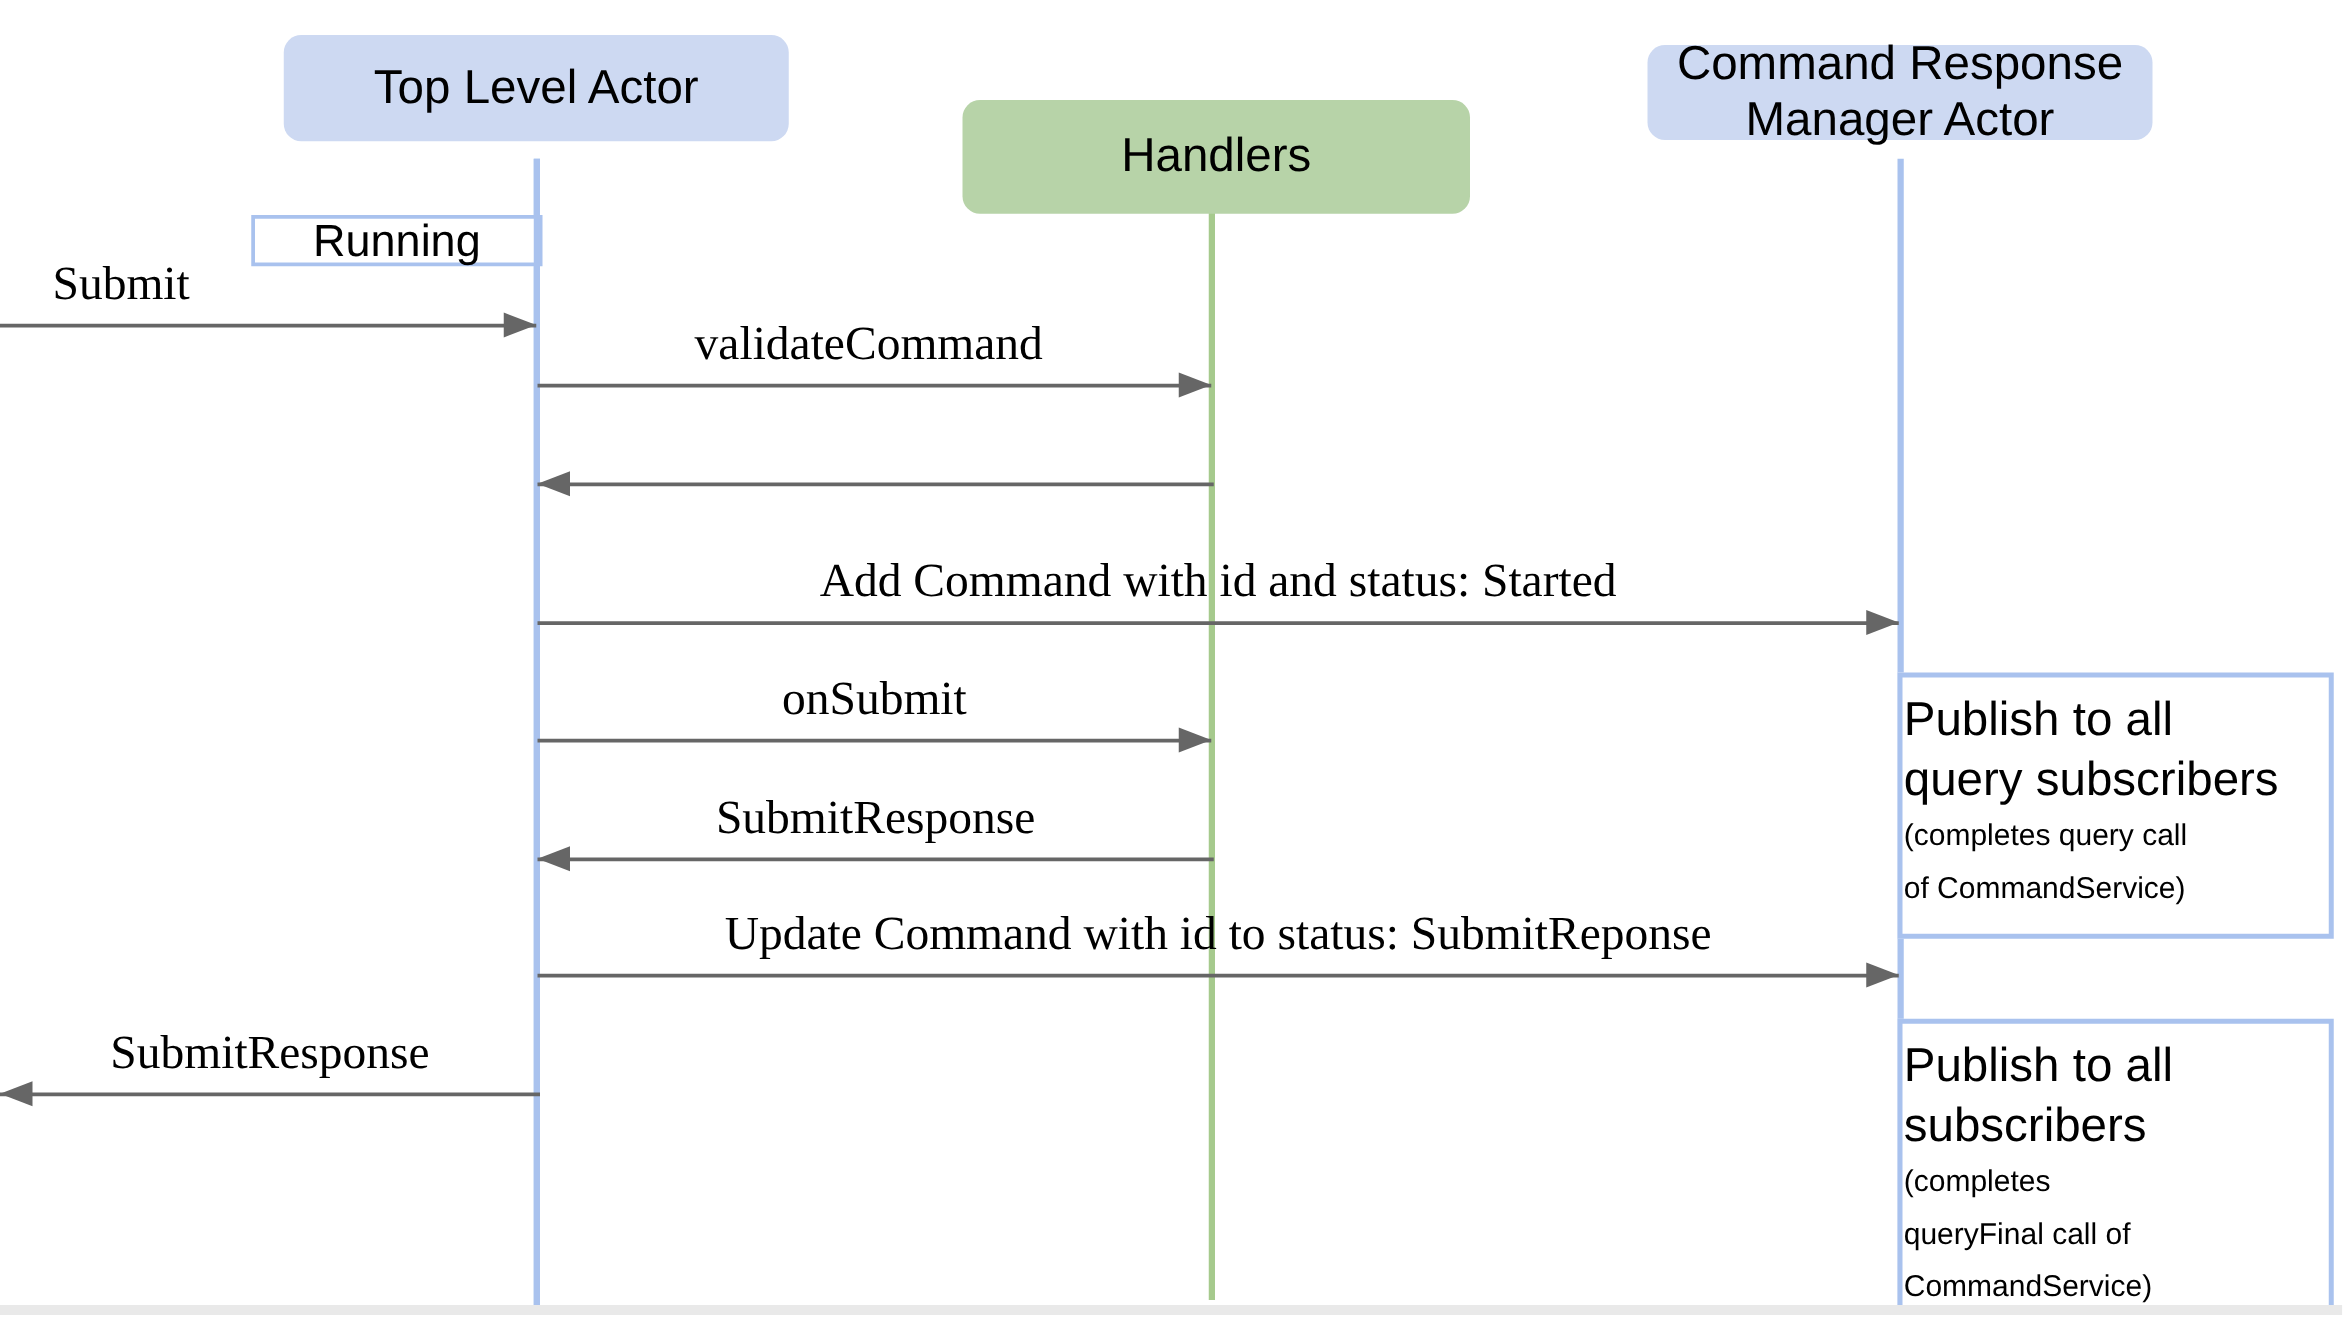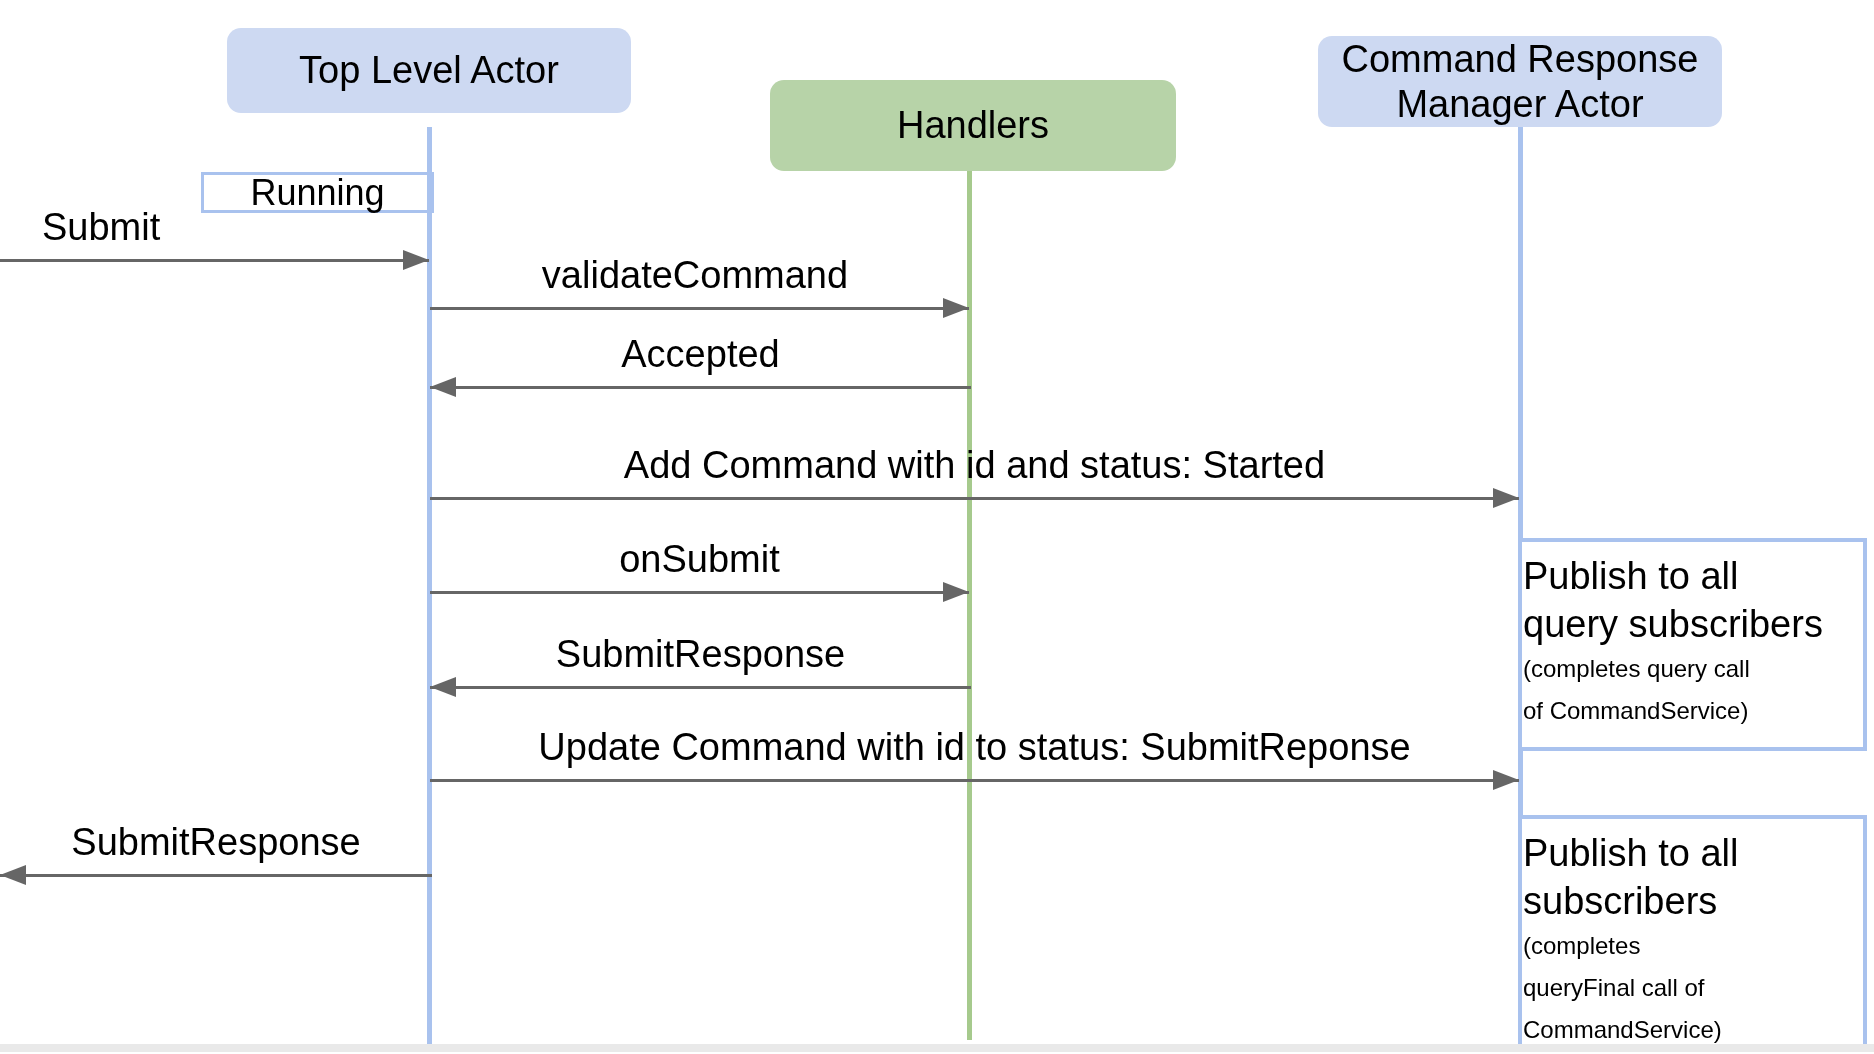--- a/index.html
+++ b/index.html
@@ -11,21 +11,21 @@
     position:absolute;border-radius:14px;display:flex;align-items:center;justify-content:center;
     text-align:center;font-size:38px;line-height:45px;
   }
   .lifeline{position:absolute;width:5px;}
   .runbox{
     position:absolute;background:#ffffff;box-sizing:border-box;border:3px solid #a9c2ee;
     display:flex;align-items:center;justify-content:center;font-size:36px;
   }
   .msg-line{position:absolute;height:3px;}
   .arrowhead{position:absolute;width:0;height:0;border-top:10px solid transparent;border-bottom:10px solid transparent;}
-  .msg-label{position:absolute;font-size:38px;line-height:44px;white-space:nowrap;}
+  .msg-label{position:absolute;font-size:38px;line-height:44px;white-space:nowrap;font-family:Liberation Serif, serif;}
   .msg-label.centered{text-align:center;}
   .note{position:absolute;background:#ffffff;box-sizing:border-box;border:4px solid #a9c2ee;padding:10px 6px 0 1px;z-index:5;}
   .note .big{font-size:38px;line-height:48px;}
   .note .small{font-size:24px;line-height:42px;}
   .band{position:absolute;left:0;width:1874px;z-index:6;}
 </style>
 </head>
 <body>
 
 <div class="stage" id="stage">
@@ -35,30 +35,29 @@
     <div class="runbox" style="left: 201px; top: 172px; width: 233px; height: 41px;">
       <span>Running</span>
     </div>
     <div class="lifeline" style="left: 427px; top: 127px; height: 921px; background: rgb(169, 194, 238);"></div>
     <div class="actor" style="left: 227px; top: 28px; width: 404px; height: 85px; background: rgb(205, 217, 242);">
       <span style="display: inline-block; max-width: 360px;">Top Level Actor</span>
     </div>
     <div class="actor" style="left: 770px; top: 36px; width: 406px; height: 91px; background: rgb(183, 211, 168); margin-top: 44px;">
       <span style="display: inline-block; max-width: 360px;">Handlers</span>
     </div>
-    <div class="actor" style="left: 1318px; top: 36px; width: 404px; height: 91px; background: rgb(205, 217, 242);">
+    <div class="actor" style="left: 1318px; top: 36px; width: 404px; height: 76px; background: rgb(205, 217, 242);">
       <span style="display: inline-block; max-width: 360px;">Command Response Manager Actor</span>
     </div>
     <div class="msg-label" style="top: 205px; left: 42px;">Submit</div>
     <div class="msg-line" style="left: 0px; top: 259px; width: 429px; background: rgb(102, 102, 102);"></div>
     <div class="arrowhead" style="top: 250px; left: 403px; border-left: 26px solid rgb(102, 102, 102);"></div>
     <div class="msg-label centered" style="top: 253px; left: 245px; width: 900px;">validateCommand</div>
     <div class="msg-line" style="left: 430px; top: 307px; width: 539px; background: rgb(102, 102, 102);"></div>
     <div class="arrowhead" style="top: 298px; left: 943px; border-left: 26px solid rgb(102, 102, 102);"></div>
-    <div class="msg-label centered" style="top: 332px; left: 250.5px; width: 900px;">Accepted</div>
     <div class="msg-line" style="left: 430px; top: 386px; width: 541px; background: rgb(102, 102, 102);"></div>
     <div class="arrowhead" style="top: 377px; left: 430px; border-right: 26px solid rgb(102, 102, 102);"></div>
     <div class="msg-label centered" style="top: 443px; left: 524.5px; width: 900px;">Add Command with id and status: Started</div>
     <div class="msg-line" style="left: 430px; top: 497px; width: 1089px; background: rgb(102, 102, 102);"></div>
     <div class="arrowhead" style="top: 488px; left: 1493px; border-left: 26px solid rgb(102, 102, 102);"></div>
     <div class="msg-label centered" style="top: 537px; left: 249.5px; width: 900px;">onSubmit</div>
     <div class="msg-line" style="left: 430px; top: 591px; width: 539px; background: rgb(102, 102, 102);"></div>
     <div class="arrowhead" style="top: 582px; left: 943px; border-left: 26px solid rgb(102, 102, 102);"></div>
     <div class="msg-label centered" style="top: 632px; left: 250.5px; width: 900px;">SubmitResponse</div>
     <div class="msg-line" style="left: 430px; top: 686px; width: 541px; background: rgb(102, 102, 102);"></div>

